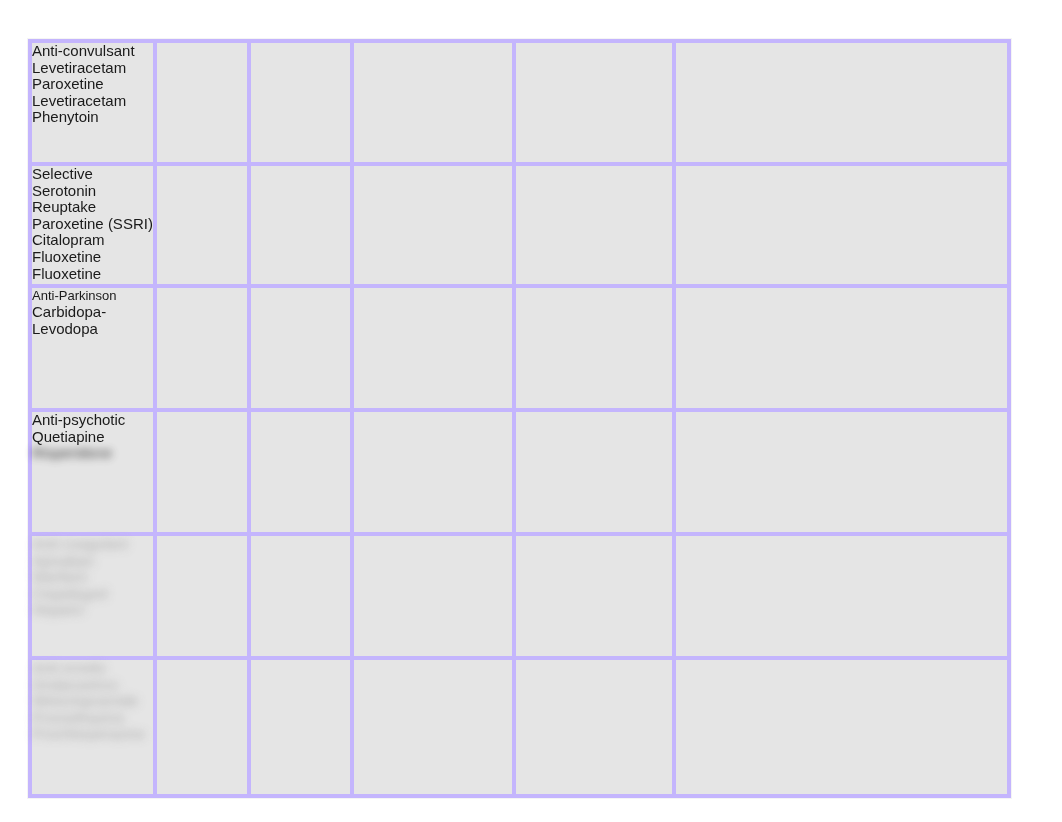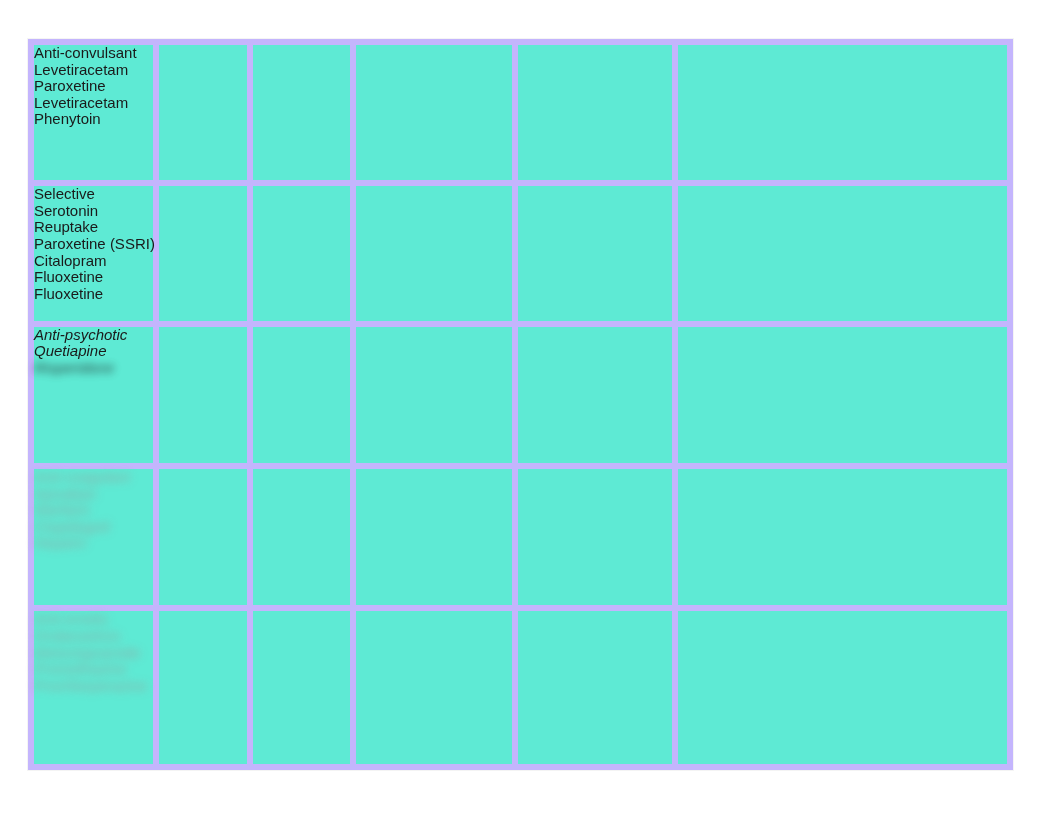--- a/index.html
+++ b/index.html
@@ -31,45 +31,45 @@
     left: 28px;
     top: 39px;
     width: 979px;
     height: 731px;
     border-collapse: collapse;
     table-layout: fixed;
     background: #ffffff;
   }
 
   #med-table td {
-    border: 6px solid #c4b5fd;
+    border: 4px solid #c4b5fd;
     vertical-align: top;
     padding: 0;
-    background: #5eead4;
+    background: #e5e5e5;
     margin-left: 20px;
   }
 
   
   #med-table {
     box-shadow: 0 0 0 1px #f4f4f4;
   }
 
   
   col.c1 { width: 125px; }
   col.c2 { width: 94px;  }
   col.c3 { width: 103px; }
   col.c4 { width: 162px; }
   col.c5 { width: 160px; }
   col.c6 { width: 335px; }
 
   
   tr.r1 { height: 123px; }
   tr.r2 { height: 122px; }
   tr.r3 { height: 124px; }
-  tr.r4 { height: 124px; font-style: italic; }
+  tr.r4 { height: 124px; }
   tr.r5 { height: 124px; }
   tr.r6 { height: 138px; }
 
   
   .class-cell {
     padding: 8px 4px 4px 7px;
   }
   .drug-list {
     list-style: none;
     margin: 0;
@@ -153,20 +153,34 @@
             <li>Fluoxetine</li>
           </ul>
         </td>
         <td class="data-cell"></td>
         <td class="data-cell"></td>
         <td class="data-cell"></td>
         <td class="data-cell"></td>
         <td class="data-cell"></td>
       </tr>
 
+      <tr class="r3">
+        <td class="class-cell">
+          <ul class="drug-list">
+            <li class="small">Anti-Parkinson</li>
+            <li>Carbidopa-</li>
+            <li>Levodopa</li>
+          </ul>
+        </td>
+        <td class="data-cell"></td>
+        <td class="data-cell"></td>
+        <td class="data-cell"></td>
+        <td class="data-cell"></td>
+        <td class="data-cell"></td>
+      </tr>
 
       <tr class="r4">
         <td class="class-cell">
           <ul class="drug-list">
             <li>Anti-psychotic</li>
             <li>Quetiapine</li>
             <li class="redacted">Risperidone</li>
           </ul>
         </td>
         <td class="data-cell"></td>

